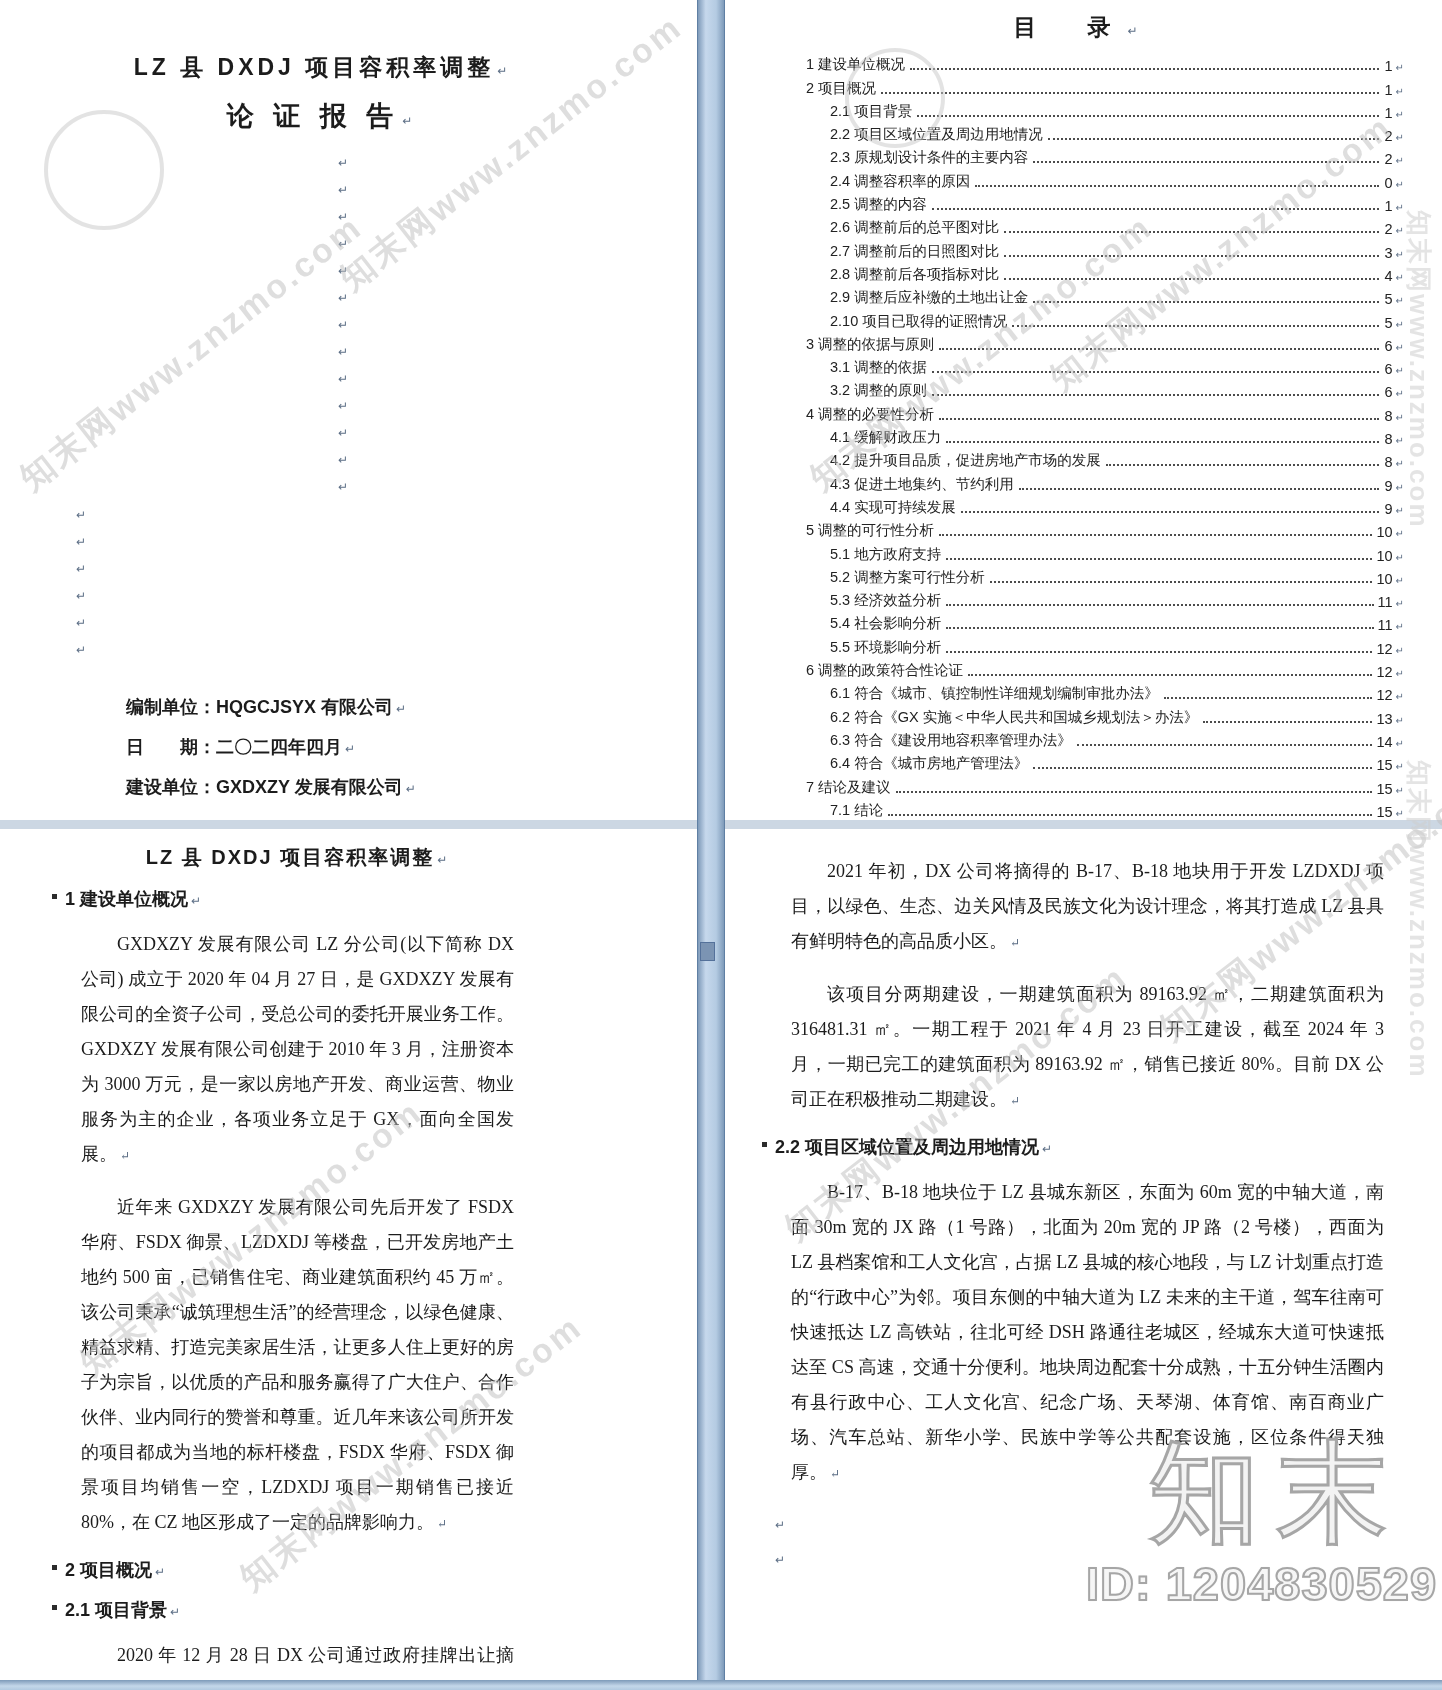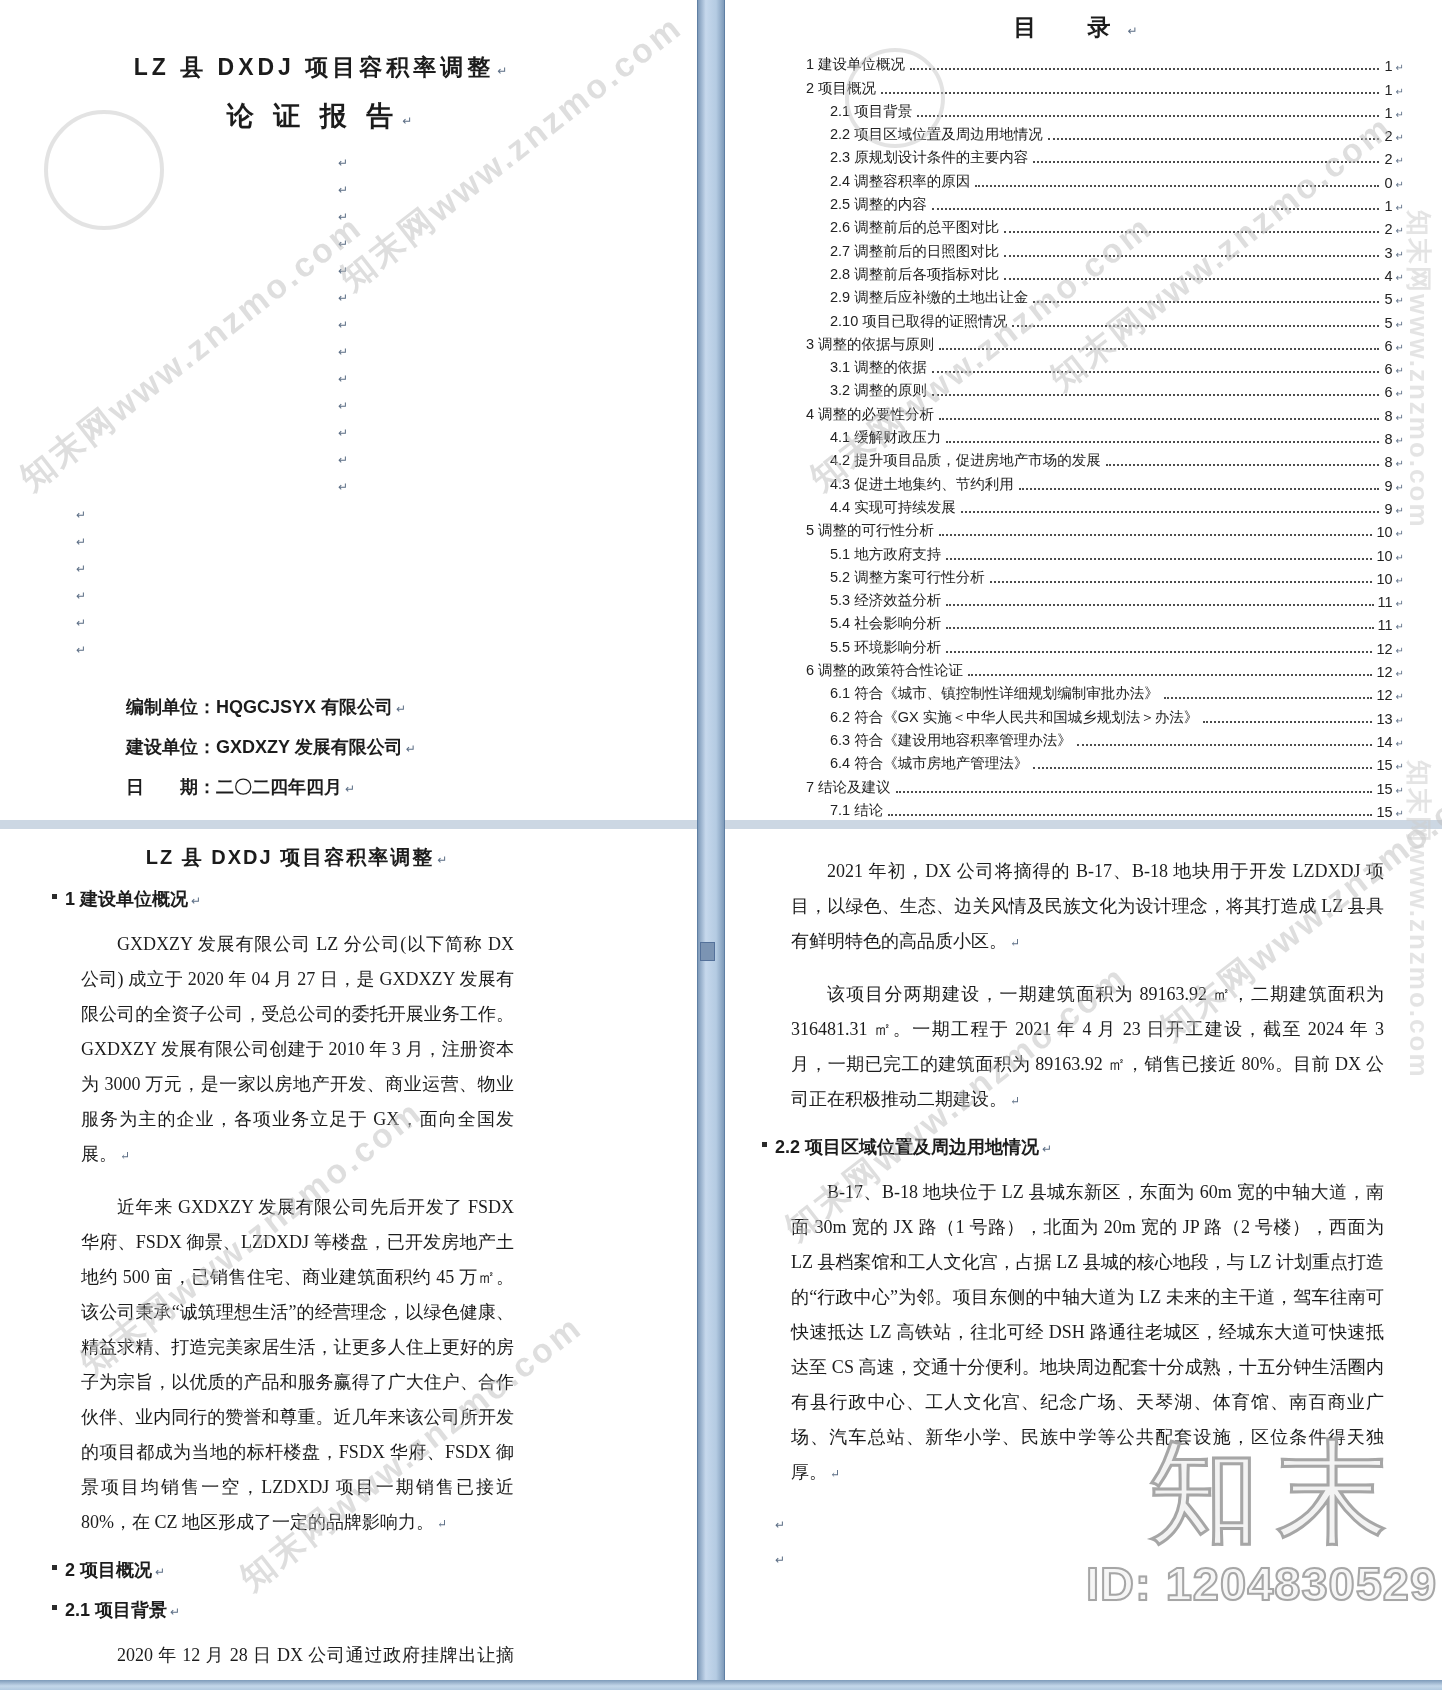--- a/index.html
+++ b/index.html
@@ -103,22 +103,22 @@
     <div class="pilcol pilcol-left">
         <span>↵</span>
         <span>↵</span>
         <span>↵</span>
         <span>↵</span>
         <span>↵</span>
         <span>↵</span>
       </div>
     <div class="cover-info">
         <div class="row"><span>编制单位：</span><span>HQGCJSYX 有限公司</span><span class="pm">↵</span></div>
+        <div class="row"><span>日　　期：</span><span>二〇二四年四月</span><span class="pm">↵</span></div>
         <div class="row"><span>建设单位：</span><span>GXDXZY 发展有限公司</span><span class="pm">↵</span></div>
-        <div class="row"><span>日　　期：</span><span>二〇二四年四月</span><span class="pm">↵</span></div>
       </div>
   </section>
 
   <section class="page page-toc">
     <div class="toc-title"><span>目　录</span><span class="pm">↵</span></div>
     <div class="toc-list">
         <div class="toc-row">
           <span class="toc-label">1 建设单位概况</span>
           <span class="toc-leader"></span>
           <span class="toc-page">1</span>

